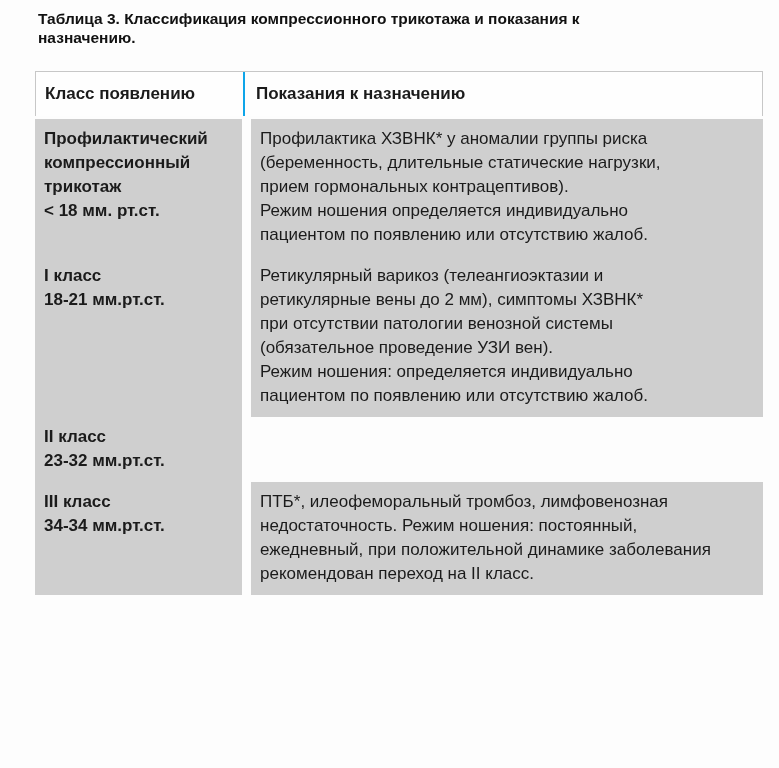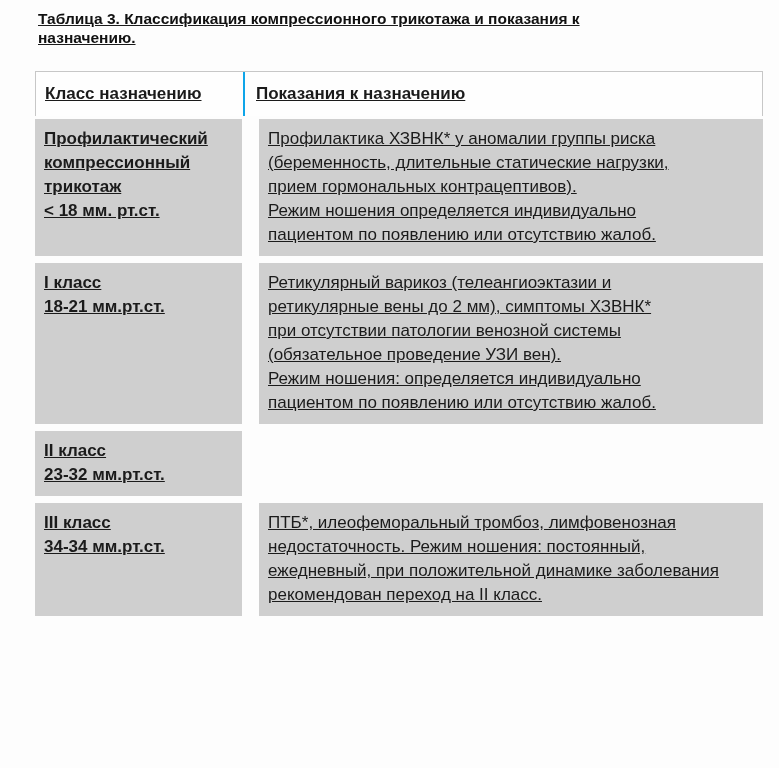--- a/index.html
+++ b/index.html
@@ -11,21 +11,20 @@
     overflow: hidden;
     font-family: "Liberation Sans", "DejaVu Sans", sans-serif;
     color: #1b1b1b;
     -webkit-font-smoothing: antialiased;
   }
   .page {
     box-sizing: border-box;
     width: 620px;
     height: 768px;
     padding: 9px 16px 0 35px;
-    text-decoration: underline;
   }
   .title {
     margin: 0 0 0 3px;
     font-size: 15.5px;
     line-height: 19px;
     font-weight: bold;
     color: #111111;
   }
   .table {
     width: 728px;
@@ -54,22 +53,21 @@
   .th.col-ind {
     flex: 1;
     padding-left: 11px;
     border-left: 2px solid #0ea5e9;
   }
   .tbody {
     margin-top: 3px;
   }
   .trow {
     display: flex;
-    gap: 17px;
-    margin-bottom: 7px;
+    gap: 9px;
   }
   .td {
     background: #cfcfcf;
     box-sizing: border-box;
     padding: 8px 10px 9px 9px;
     font-size: 17px;
     line-height: 24px;
     white-space: pre-line;
   }
   .td.col-class {
@@ -82,21 +80,21 @@
   }
 </style>
 </head>
 <body>
 
 <div class="page">
   <h1 class="title">Таблица 3. Классификация компрессионного трикотажа и показания к назначению.</h1>
 
   <div class="table">
     <div class="thead">
-      <div class="th col-class">Класс назначению</div>
+      <div class="th col-class">Класс появлению</div>
       <div class="th col-ind">Показания к назначению</div>
     </div>
 
     <div class="tbody">
       <div class="trow">
         <div class="td col-class">Профилактический
 компрессионный
 трикотаж
 &lt; 18 мм. рт.ст.</div>
         <div class="td col-ind">Профилактика ХЗВНК* у аномалии группы риска

